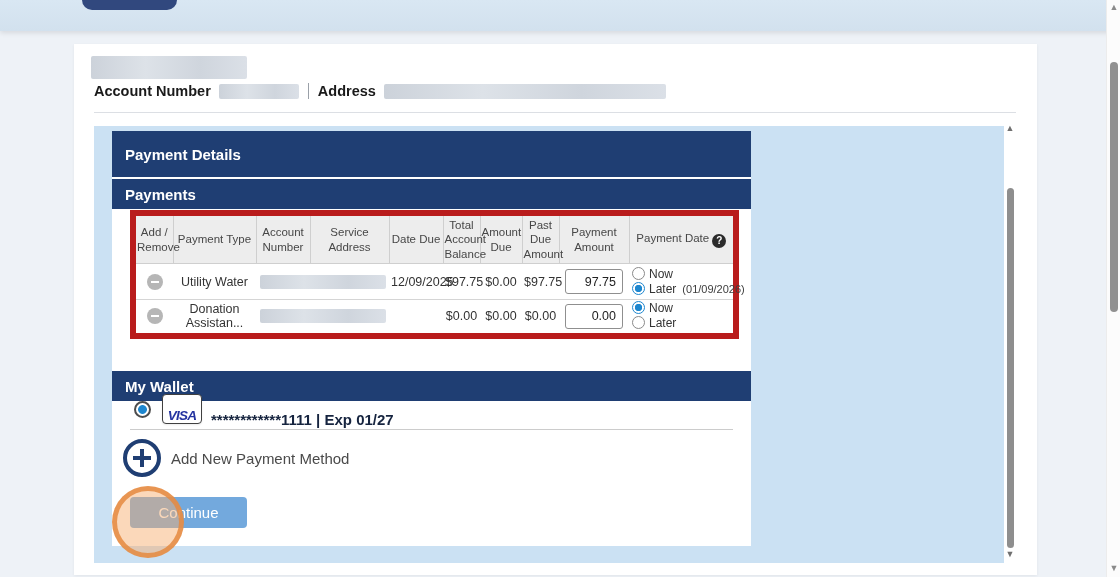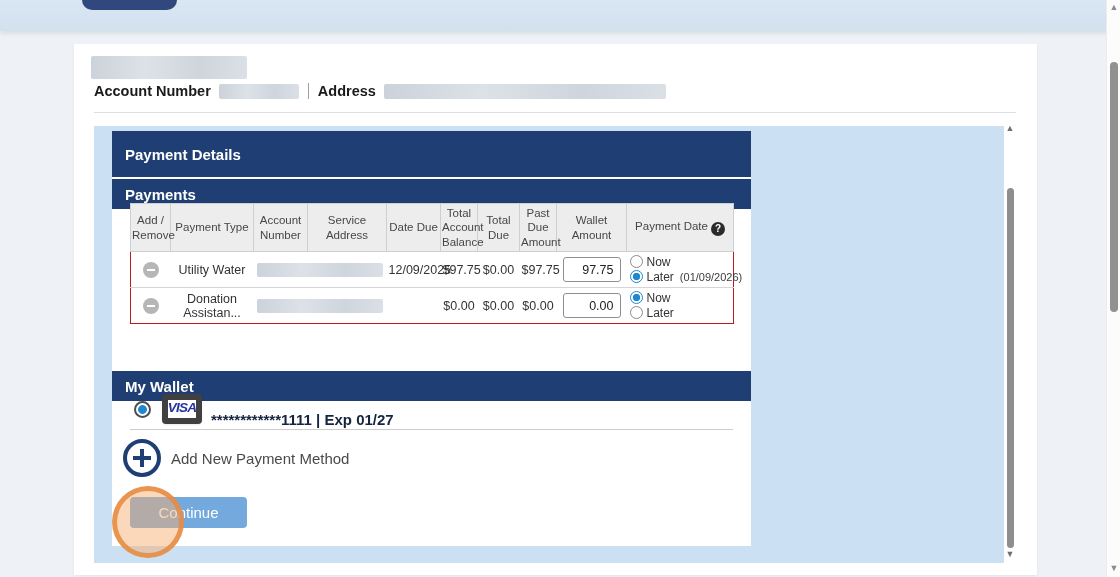--- a/index.html
+++ b/index.html
@@ -53,23 +53,23 @@
     position:absolute; left:0; width:100%;
     background:#1f3e73; color:#fff; font-size:15px; font-weight:bold;
     padding-left:13px; display:flex; align-items:center;
   }
   .hdr-details{ top:0; height:46px; }
   .hdr-payments{ top:48px; height:30px; }
   .hdr-wallet{ top:240px; height:30px; }
 
   
   .pay-table{
-    position:absolute; left:18px; top:72px; width:603px;
+    position:absolute; left:18px; top:79px; width:603px;
     border-collapse:collapse; table-layout:fixed;
-    border:1px solid #b91c1c;
+    border:6px solid #b91c1c;
   }
   .pay-table thead th{
     background:#ededed; border:1px solid #cfcfcf;
     font-size:11.5px; font-weight:normal; color:#474747;
     text-align:center; vertical-align:middle;
     height:48px; line-height:1.25; padding:2px 1px;
   }
   .pay-table tbody td{
     border-top:1px solid #d5d5d5;
     font-size:12.5px; color:#333; text-align:center; vertical-align:middle;
@@ -109,22 +109,22 @@
   .wallet-row{
     position:absolute; left:0; top:258px; width:100%; height:40px;
     display:flex; align-items:center; padding-left:22px;
   }
   .wallet-radio{
     width:17px; height:17px; border-radius:50%; border:2px solid #4d4d4d;
     background:radial-gradient(circle at center,#1e87cf 0 4px,#fff 4.8px); cursor:pointer;
   }
   .visa-box{
     margin-left:11px; width:40px; height:30px; background:#fff;
-    border:6px solid #404040; border-radius:4px; box-shadow:0 1px 2px rgba(0,0,0,.08);
-    display:flex; align-items:flex-start; justify-content:center;
+    border:1px solid #404040; border-radius:4px; box-shadow:0 1px 2px rgba(0,0,0,.08);
+    display:flex; align-items:flex-end; justify-content:center;
   }
   .visa-text{
     font-style:italic; font-weight:bold; font-size:13.5px; color:#2433a0; letter-spacing:-0.8px;
   }
   .card-details{ margin-left:9px; font-size:15px; font-weight:bold; color:#16243f;margin-top:20px; }
   .wallet-divider{ position:absolute; left:18px; top:298px; width:603px; height:1px; background:#cccccc; }
 
   .add-row{
     position:absolute; left:11px; top:306px; height:42px;
     display:flex; align-items:center; cursor:pointer;text-align:center;
@@ -213,23 +213,23 @@
           <col style="width:107px">
         </colgroup>
         <thead>
           <tr>
             <th>Add / Remove</th>
             <th>Payment Type</th>
             <th>Account Number</th>
             <th>Service Address</th>
             <th>Date Due</th>
             <th>Total Account Balance</th>
-            <th>Total Due</th>
+            <th>Amount Due</th>
             <th>Past Due Amount</th>
-            <th>Wallet Amount</th>
+            <th>Payment Amount</th>
             <th>
               <span>Payment Date</span><span class="help-icon">?</span>
             </th>
           </tr>
         </thead>
         <tbody>
           <tr>
             <td><span class="minus-icon"></span></td>
             <td>Utility Water</td>
             <td colspan="2">

